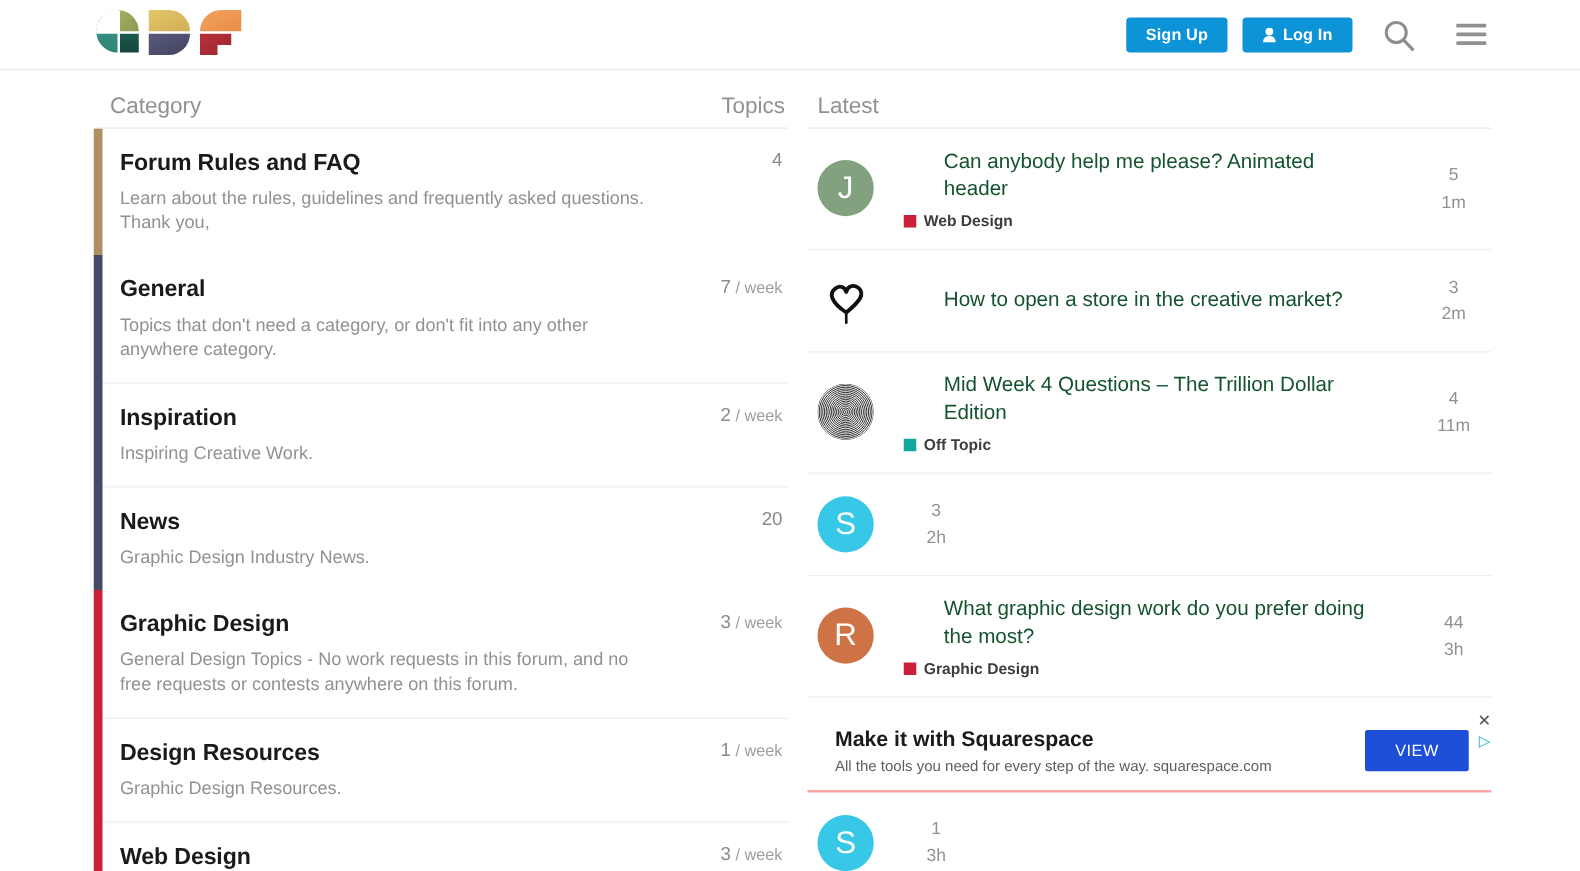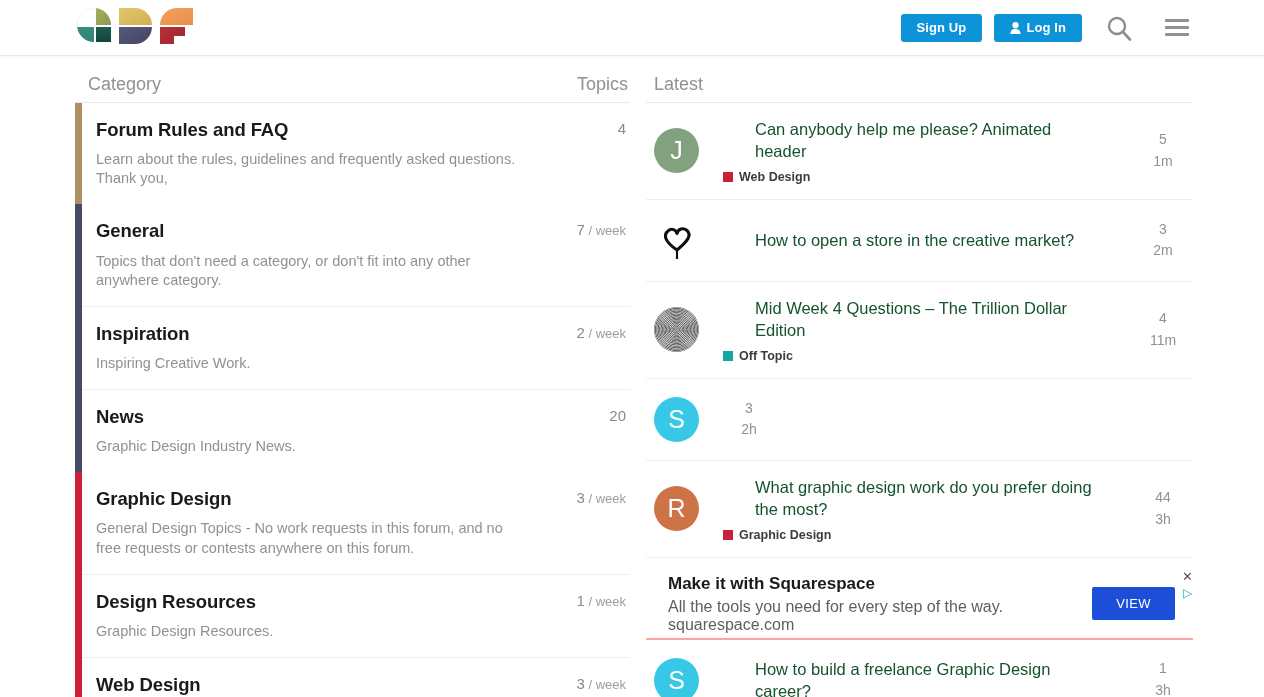--- a/index.html
+++ b/index.html
@@ -183,21 +183,21 @@
   .ad-row {
     display: flex;
     align-items: center;
     padding: 16px 0 4px 22px;
     border-bottom: 2px solid #fca5a5;
     position: relative;
     min-height: 76px;
   }
   .ad-text { flex: 1 1 auto; }
   .ad-title { font-size: 17px; font-weight: bold; color: #1a1a1a; }
-  .ad-sub { margin-top: 4px; font-size: 16px; color: #5f5f5f; }
+  .ad-sub { margin-top: 4px; font-size: 12px; color: #5f5f5f; }
   .ad-view {
     background: #1d4ed8;
     color: #ffffff;
     font-size: 13px;
     font-weight: normal;
     letter-spacing: 0.4px;
     border: none;
     border-radius: 2px;
     padding: 9px 24px;
     cursor: pointer;
@@ -457,23 +457,20 @@
             <div class="ad-sub">All the tools you need for every step of the way. squarespace.com</div>
           </div>
           <button class="ad-view">VIEW</button>
           <div class="ad-ctrls">
             <span class="ad-x">✕</span>
             <span class="ad-i">▷</span>
           </div>
         </div>
         <div class="topic-row">
           <div class="avatar" style="background: rgb(55, 200, 232);">S</div>
-          <div class="topic-main">
-            <div class="topic-title">How to build a freelance Graphic Design career?</div>
-          </div>
           <div class="topic-meta">
             <div>1</div>
             <div>3h</div>
           </div>
         </div>
       </div>
   </div>
 
 </div>
 

